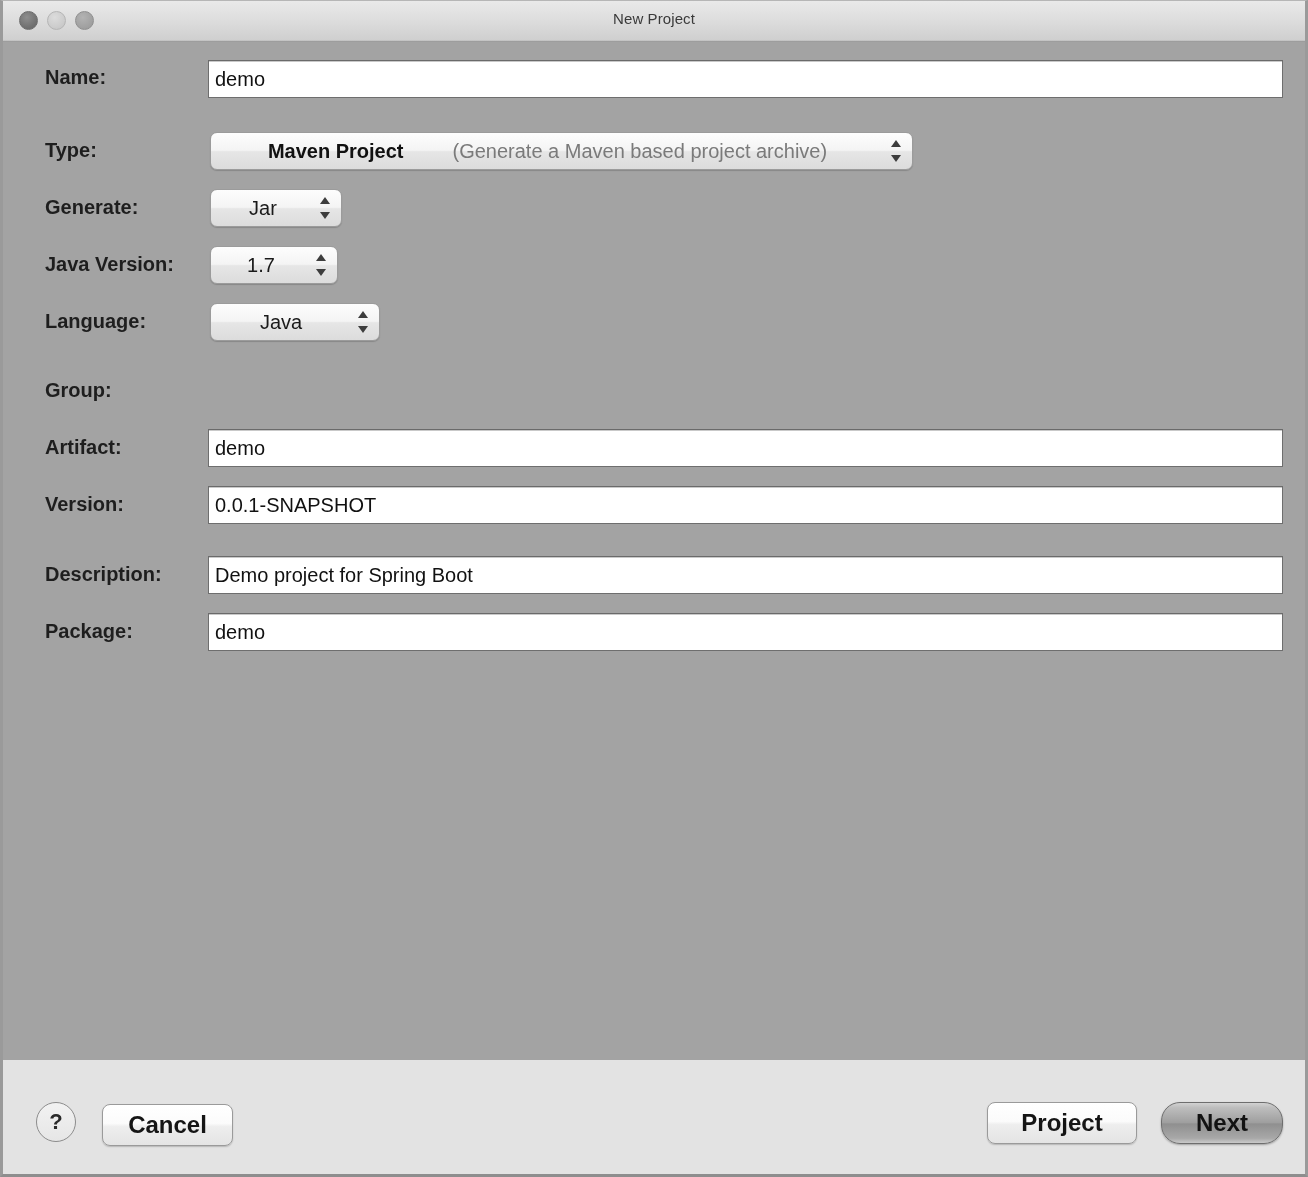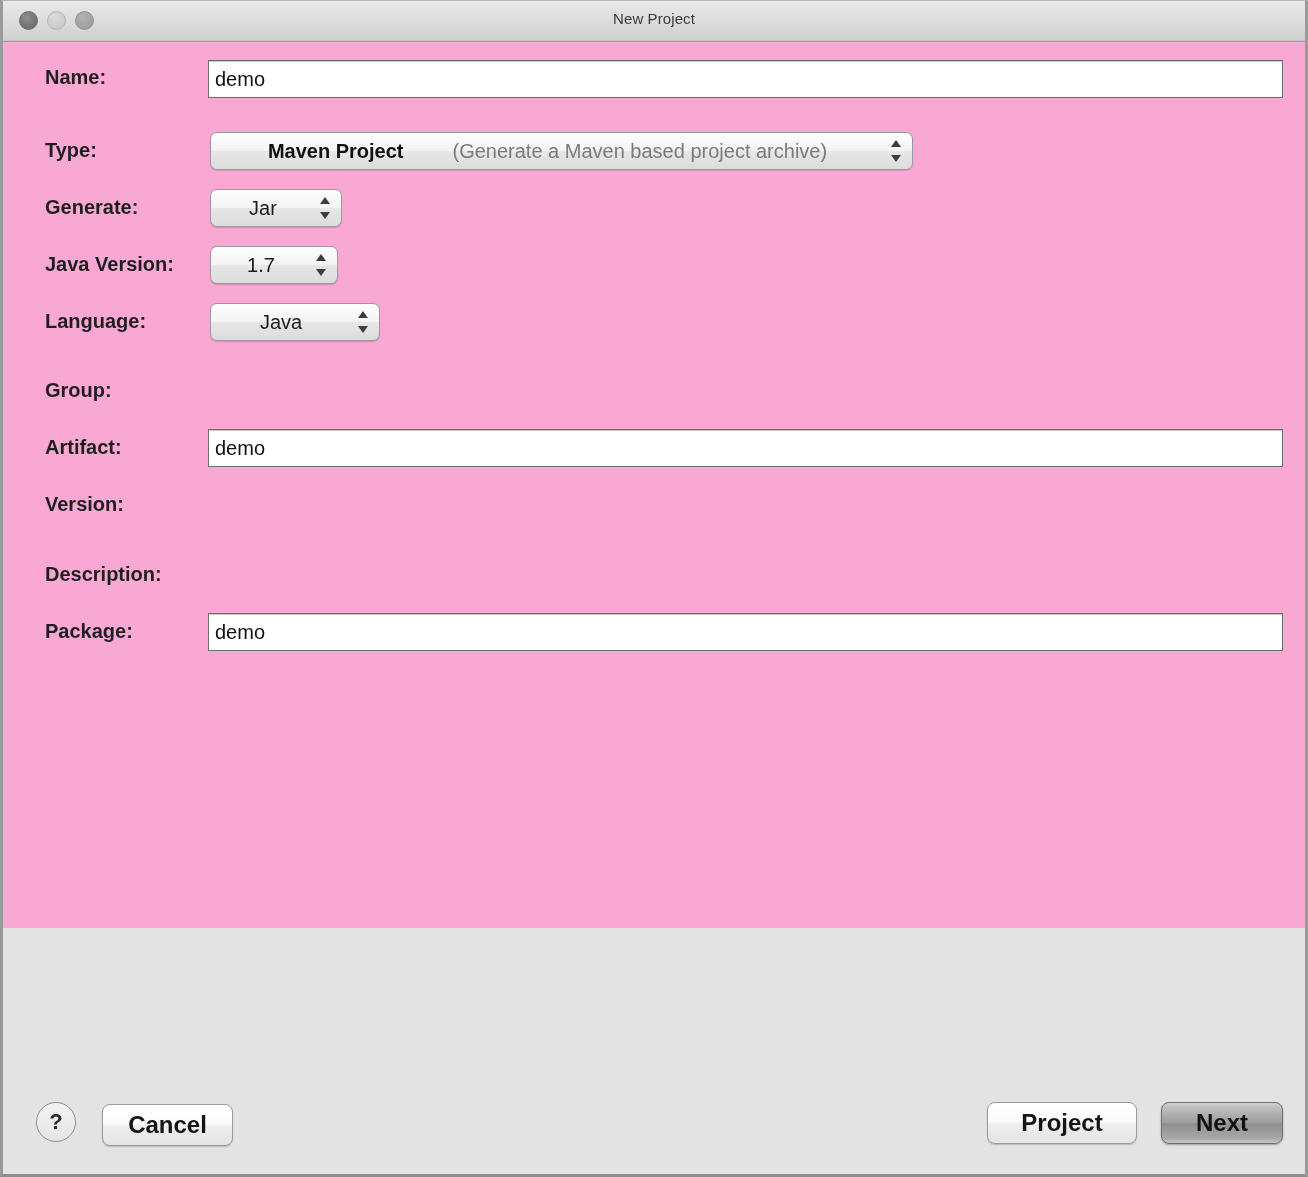--- a/index.html
+++ b/index.html
@@ -64,22 +64,22 @@
     border: 1px solid #b5b5b5;
   }
   .light-max {
     background: radial-gradient(circle at 40% 32%, #b3b3b3 0%, #a2a2a2 60%, #979797 100%);
     border: 1px solid #8f8f8f;
   }
 
   
   .body-area {
     position: relative;
-    height: 886px;
-    background: #f9a8d4;
+    height: 1018px;
+    background: #a3a3a3;
   }
 
   .row {
     position: absolute;
     left: 0;
     right: 0;
   }
   .label {
     position: absolute;
     left: 42px;
@@ -258,33 +258,35 @@
       <div class="label" style="top:9px;">Group:</div>
     </div>
 
     <div class="row" style="top:385px; height:44px;">
       <div class="label" style="top:9px;">Artifact:</div>
       <div class="textfield" style="top:2px; width:1075px;">demo</div>
     </div>
 
     <div class="row" style="top:442px; height:44px;">
       <div class="label" style="top:9px;">Version:</div>
+      <div class="textfield" style="top:2px; width:1075px;">0.0.1-SNAPSHOT</div>
     </div>
 
     <div class="row" style="top:512px; height:44px;">
       <div class="label" style="top:9px;">Description:</div>
+      <div class="textfield" style="top:2px; width:1075px;">Demo project for Spring Boot</div>
     </div>
 
     <div class="row" style="top:569px; height:44px;">
       <div class="label" style="top:9px;">Package:</div>
       <div class="textfield" style="top:2px; width:1075px;">demo</div>
     </div>
 
     <div class="help-btn" style="left:33px; top:1060px;">?</div>
 
     <div class="btn" style="left:99px; top:1062px; width:131px;">Cancel</div>
 
     <div class="btn" style="left:984px; top:1060px; width:150px;">Project</div>
 
-    <div class="btn default" style="left:1158px; top:1060px; width:122px;">Next</div>
+    <div class="btn default" style="left:1158px; top:1060px; width:122px;border-radius:19px;">Next</div>
 
   </div>
 </div>
 
 </body></html>

